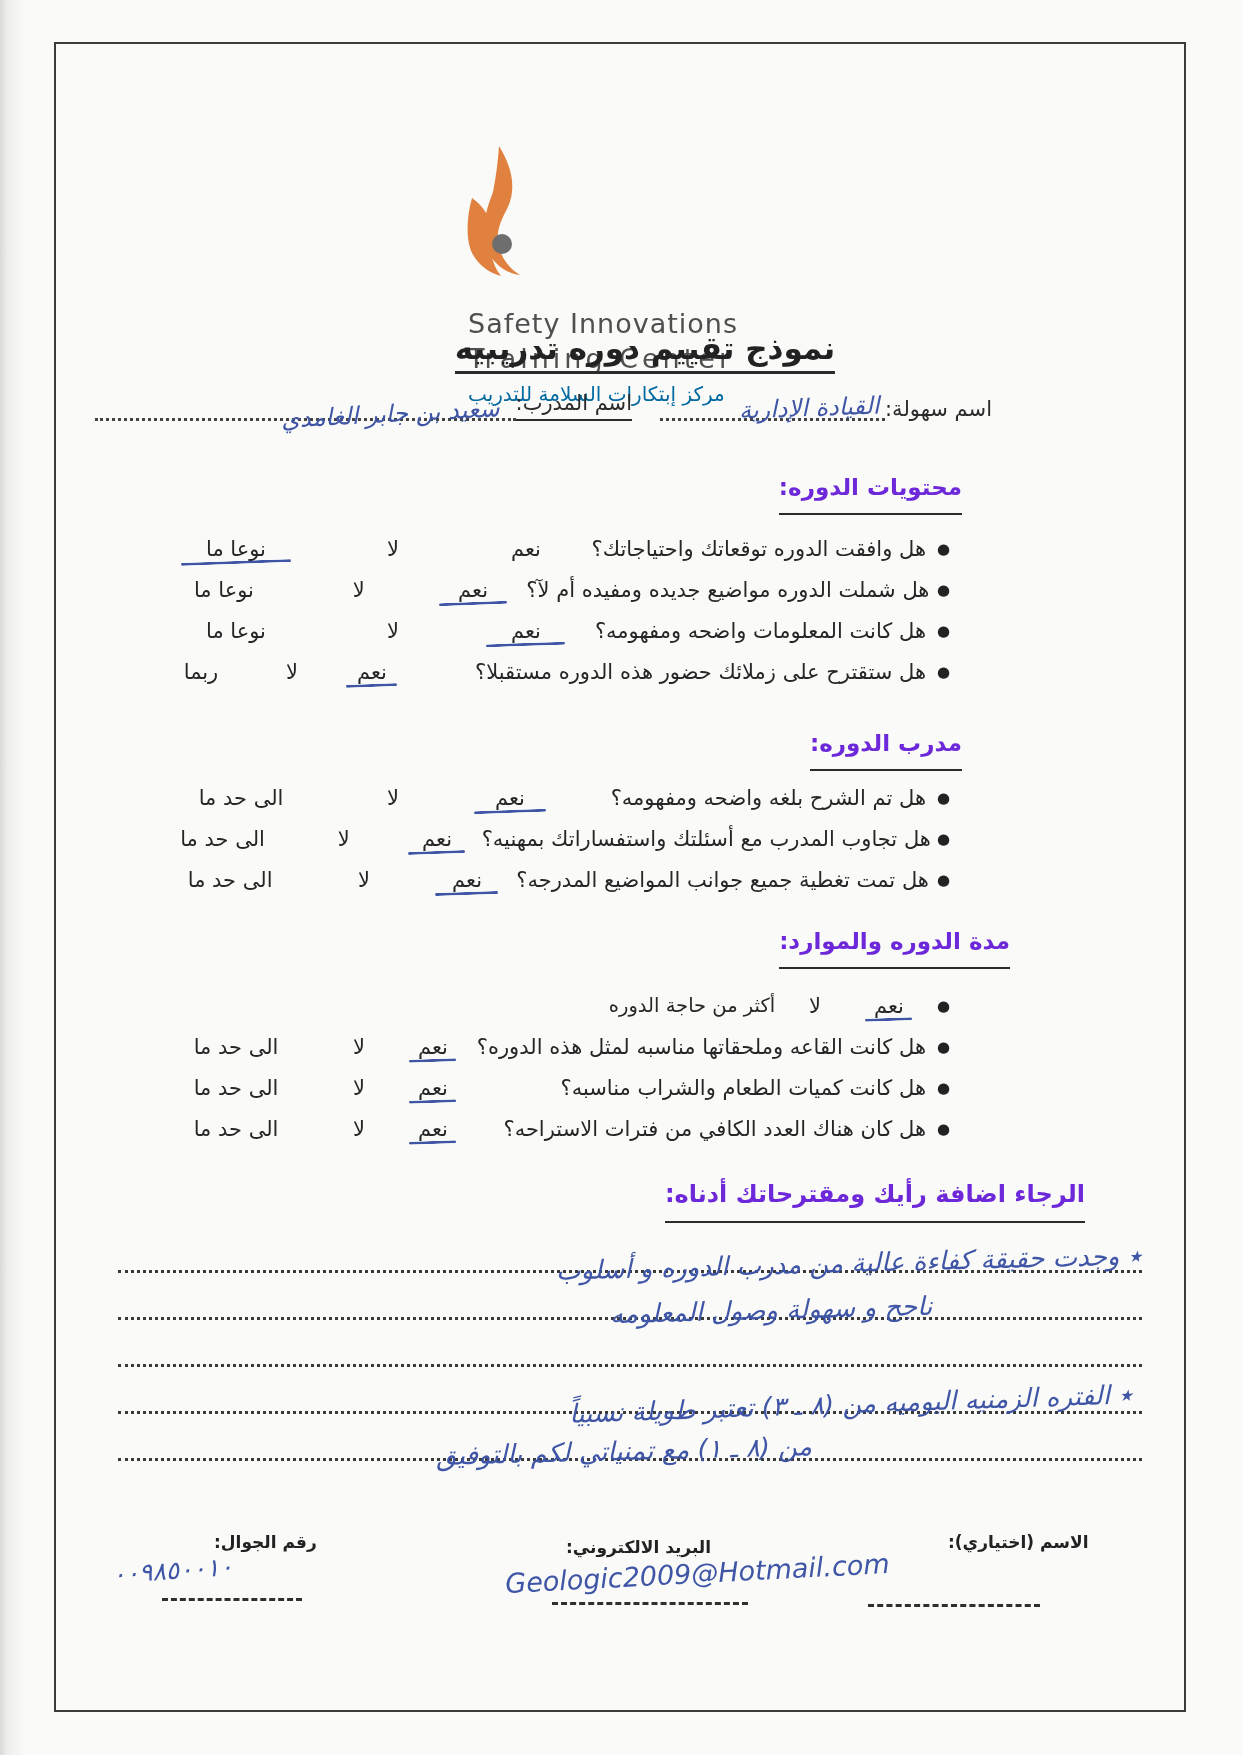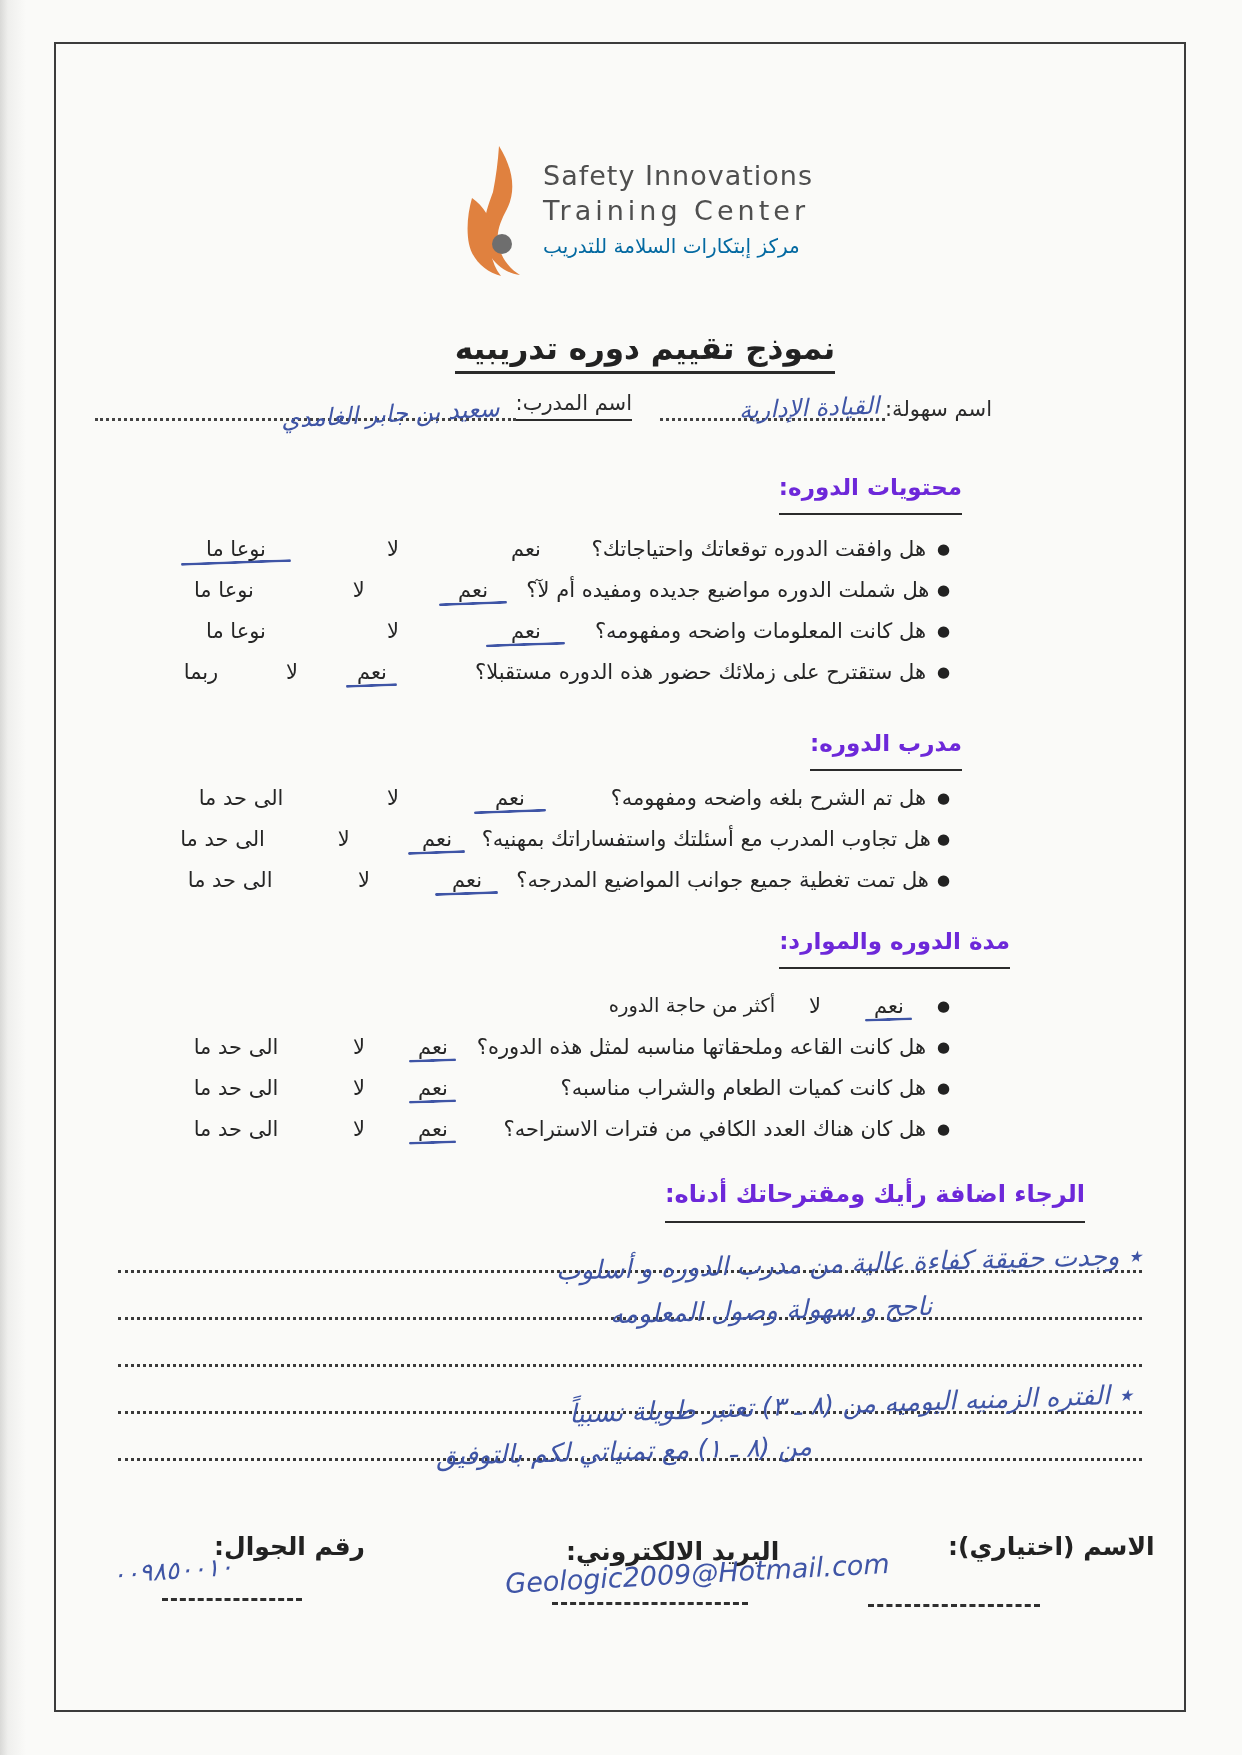--- a/index.html
+++ b/index.html
@@ -6,21 +6,21 @@
   body{
     width:1242px;height:1755px;position:relative;overflow:hidden;
     background:linear-gradient(90deg,#d9d9d7 0px,#efefed 8px,#fafaf8 26px,#fafaf8 100%);
     font-family:"DejaVu Sans",sans-serif;color:#2b2b2b;
   }
   .frame{
     position:absolute;left:54px;top:42px;width:1128px;height:1666px;
     border:2px solid #3c3c3c;background:transparent;
   }
   
-  .logo{position:absolute;left:452px;top:146px;display:flex;align-items:flex-start;}
+  .logo{position:absolute;left:452px;top:146px;display:flex;align-items:flex-start;flex-direction:column;}
   .logo svg{display:block;}
   .logo-text{margin-left:16px;margin-top:14px;text-align:left;}
   .logo-l1{font-size:27px;color:#4f4f4f;letter-spacing:1px;}
   .logo-l2{font-size:27px;color:#4f4f4f;letter-spacing:4px;margin-top:4px;}
   .logo-l3{font-size:20px;color:#0369a1;margin-top:8px;direction:rtl;}
   
   .title-wrap{position:absolute;top:330px;left:0;width:1242px;text-align:center;padding-left:24px;}
   .title{
     display:inline-block;font-size:31px;font-weight:bold;color:#222;
     border-bottom:3px solid #2b2b2b;padding-bottom:5px;
@@ -73,21 +73,21 @@
   .comments{position:absolute;top:1226px;left:118px;right:100px;}
   .cline{height:44px;border-bottom:3px dotted #3a3a3a;position:relative;direction:rtl;}
   .cline .hand{position:absolute;bottom:-8px;font-size:26px;transform:rotate(-1.5deg);}
   .c0 .hand{right:0;}
   .c1 .hand{right:210px;}
   .c2{border-bottom:3px dotted #3a3a3a;}
   .c3 .hand{right:10px;transform:rotate(-2deg);}
   .c4 .hand{right:30px;transform:rotate(-1deg);}
   .c5 .hand{right:330px;transform:rotate(-1.5deg);}
   
-  .f-lbl{position:absolute;font-size:25px;font-weight:bold;direction:rtl;white-space:nowrap;color:#222;}
+  .f-lbl{position:absolute;font-size:17px;font-weight:bold;direction:rtl;white-space:nowrap;color:#222;}
   .f-name{top:1532px;left:948px;}
   .f-mail{top:1537px;left:566px;}
   .f-mob{top:1532px;left:214px;}
   .f-hand{position:absolute;color:#3f55a6;font-style:italic;white-space:nowrap;}
   .mail-v{top:1558px;left:505px;font-size:27px;transform:rotate(-3deg);}
   .mob-v{top:1556px;left:112px;font-size:25px;transform:rotate(-4deg);letter-spacing:2px;}
   .dash{position:absolute;border-bottom:3px dashed #2f2f2f;}
   .d-name{top:1604px;left:868px;width:172px;}
   .d-mail{top:1602px;left:552px;width:196px;}
   .d-mob{top:1598px;left:162px;width:140px;}

